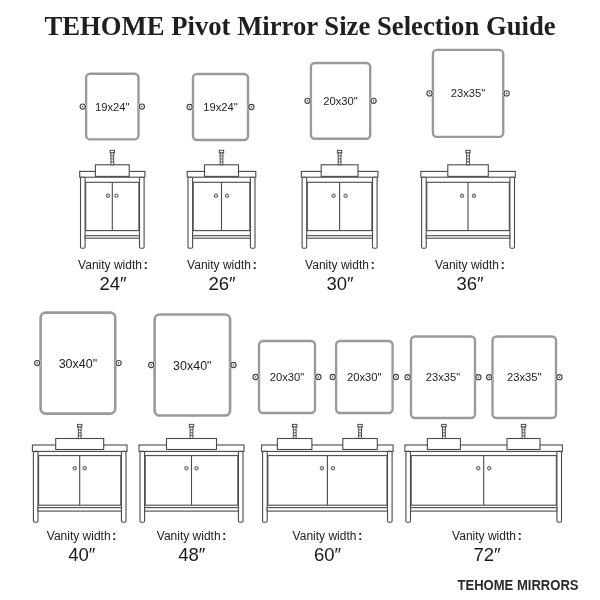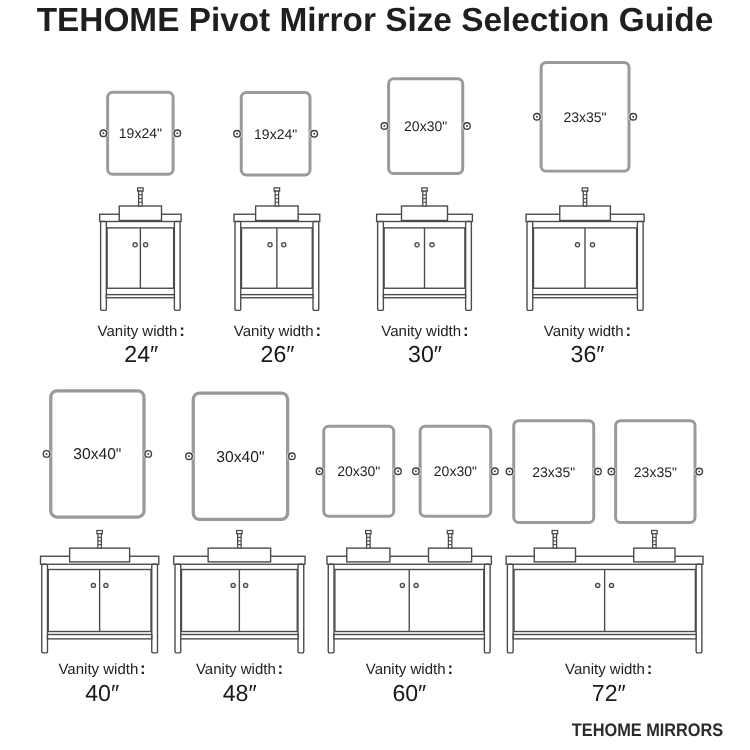--- a/index.html
+++ b/index.html
@@ -1,20 +1,20 @@
 <!DOCTYPE html>
 <html><head>
 <meta charset="utf-8">
 <style>
   html,body { margin:0; padding:0; background:#ffffff; }
   body { width:600px; height:600px; position:relative; overflow:hidden;
          font-family:"Liberation Sans", sans-serif; }
-  .title { position:absolute; top:1px; left:0; width:600px; text-align:center;
+  .title { position:absolute; top:11px; left:0; width:600px; text-align:center;
            font-size:26.7px; font-weight:bold; color:#1f1f1f; letter-spacing:0px;
-           white-space:nowrap; }
+           white-space:nowrap;font-family:Liberation Serif, serif; }
   .brand { position:absolute; top:577px; right:21px; font-size:14.5px;
            font-weight:bold; color:#2b2b2b; letter-spacing:0px;
            transform:scaleX(0.9); transform-origin:right center; }
 </style>
 </head>
 <body>
 
 <div class="title">TEHOME Pivot Mirror Size Selection Guide</div>
 
 <svg width="600" height="600" viewBox="0 0 600 600" font-family="Liberation Sans, sans-serif" style="position:absolute;top:0;left:0">

